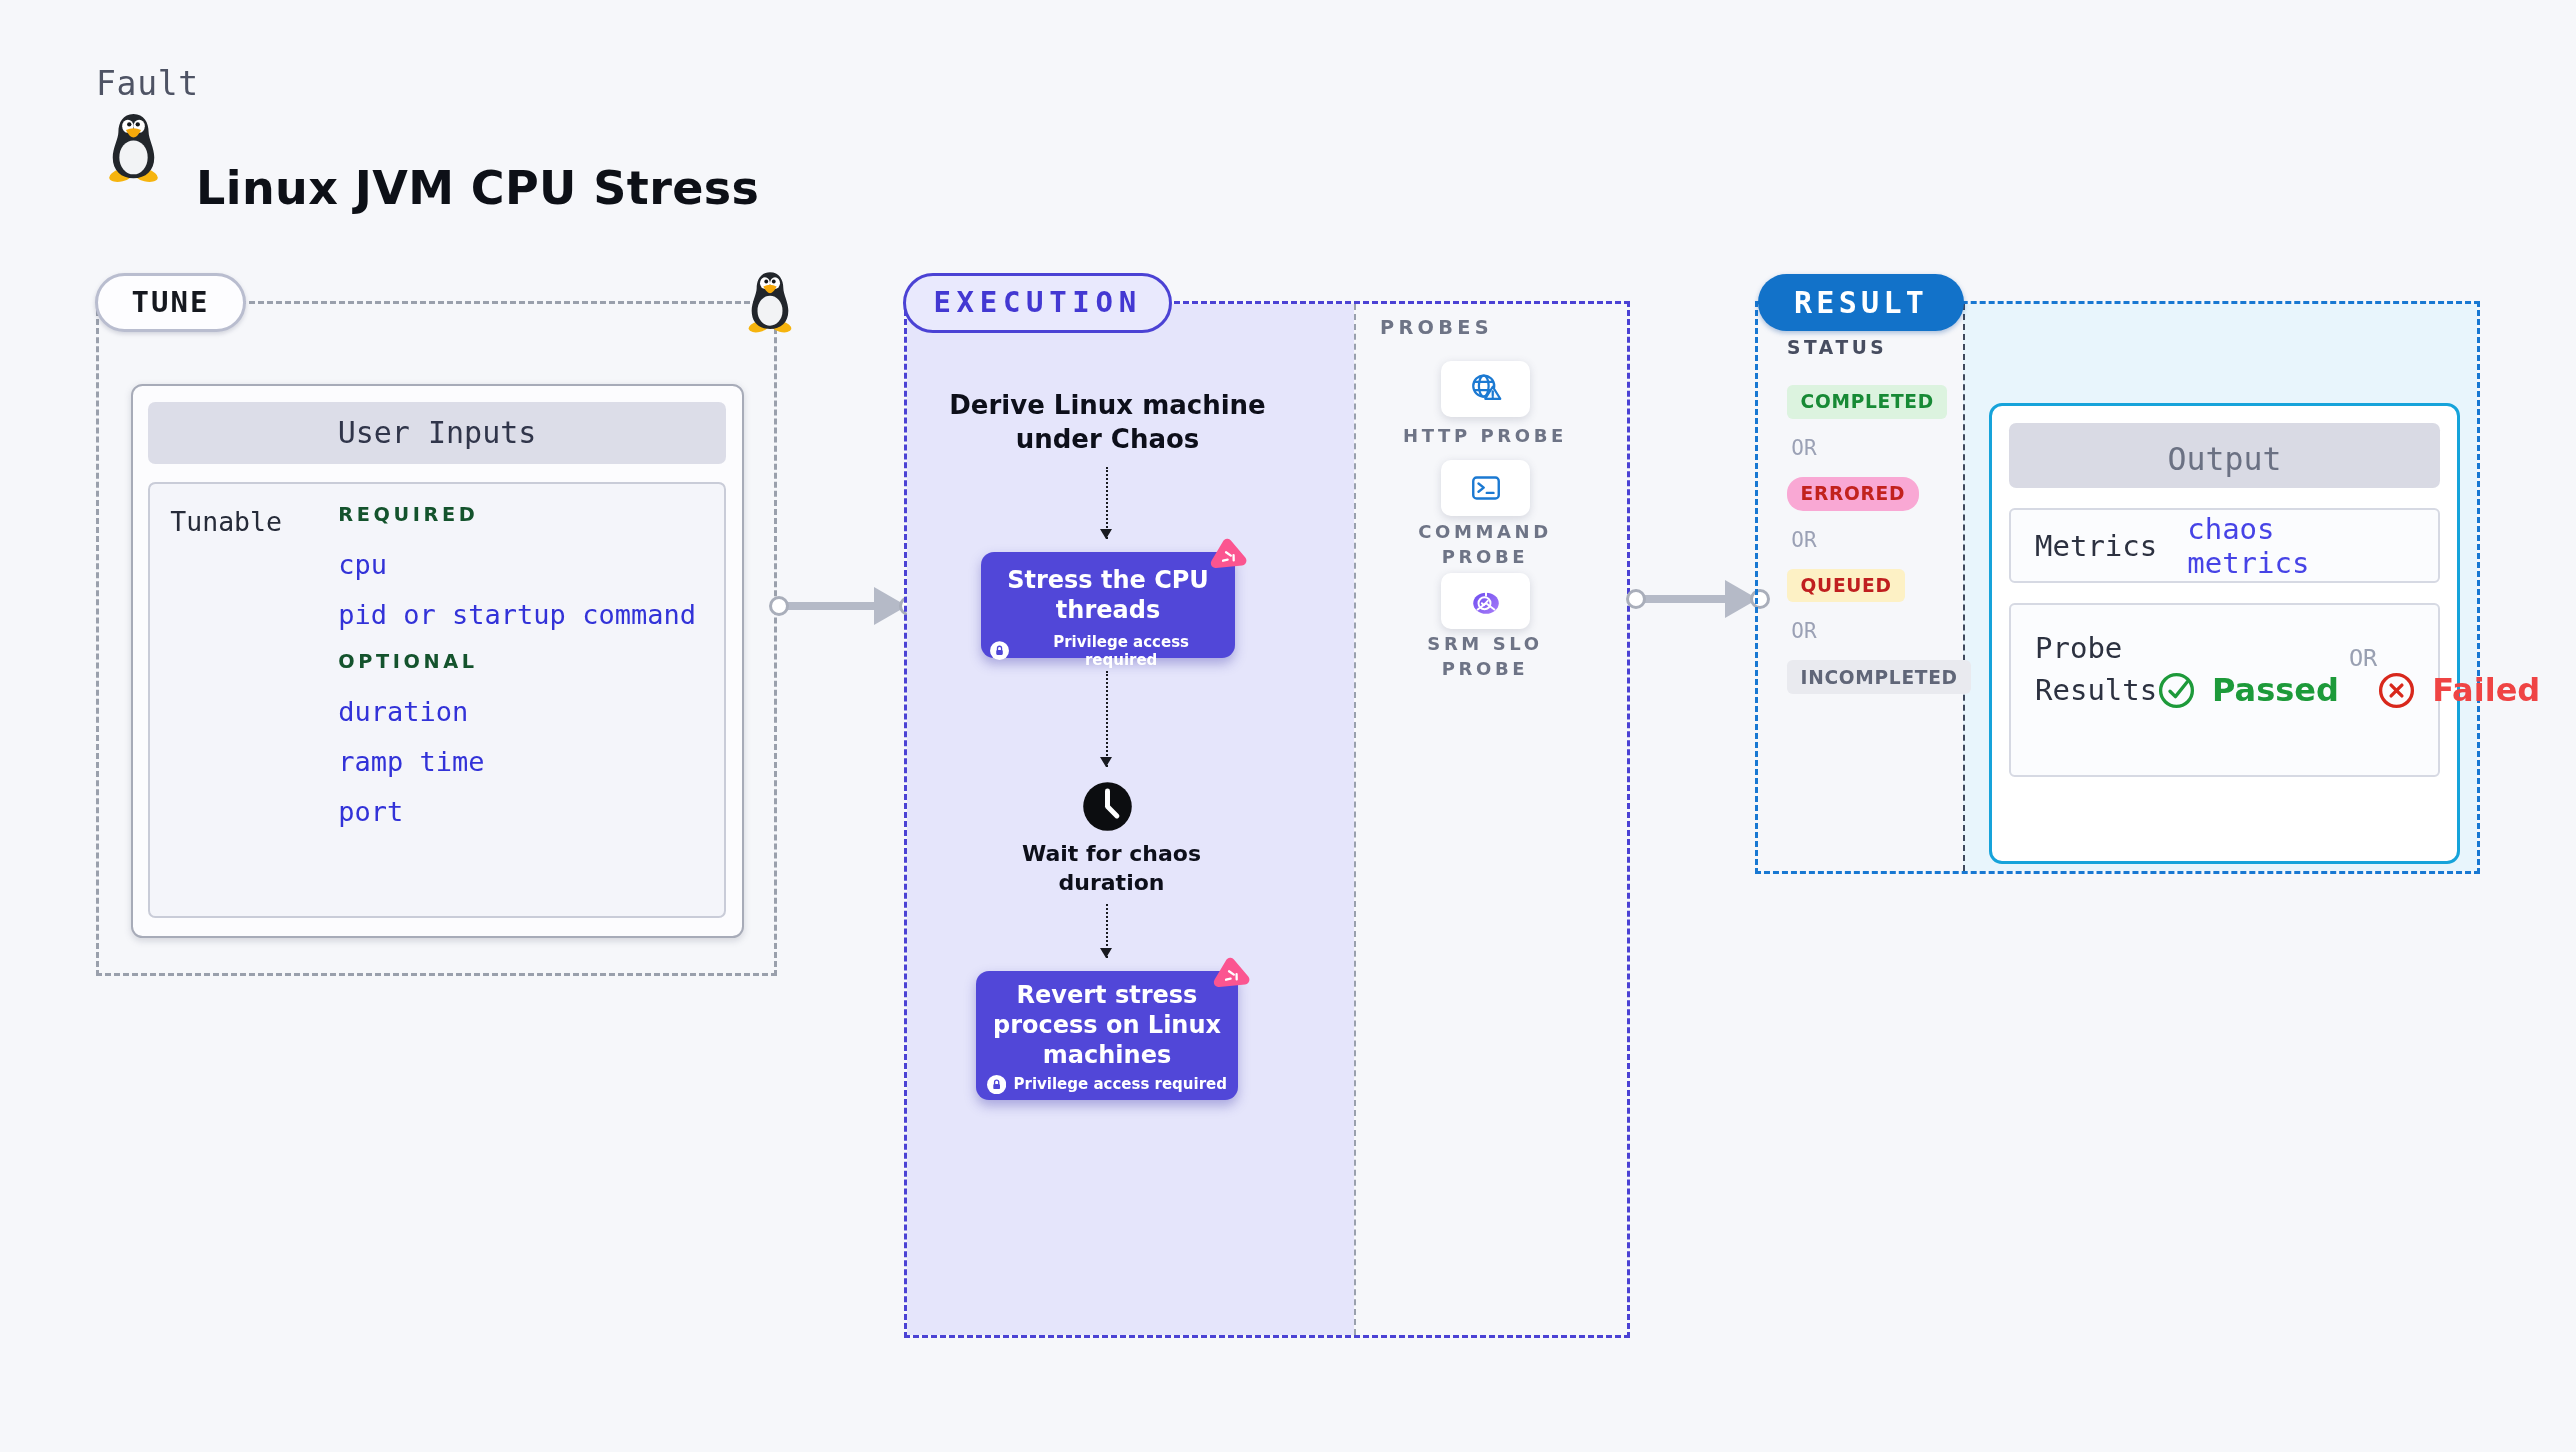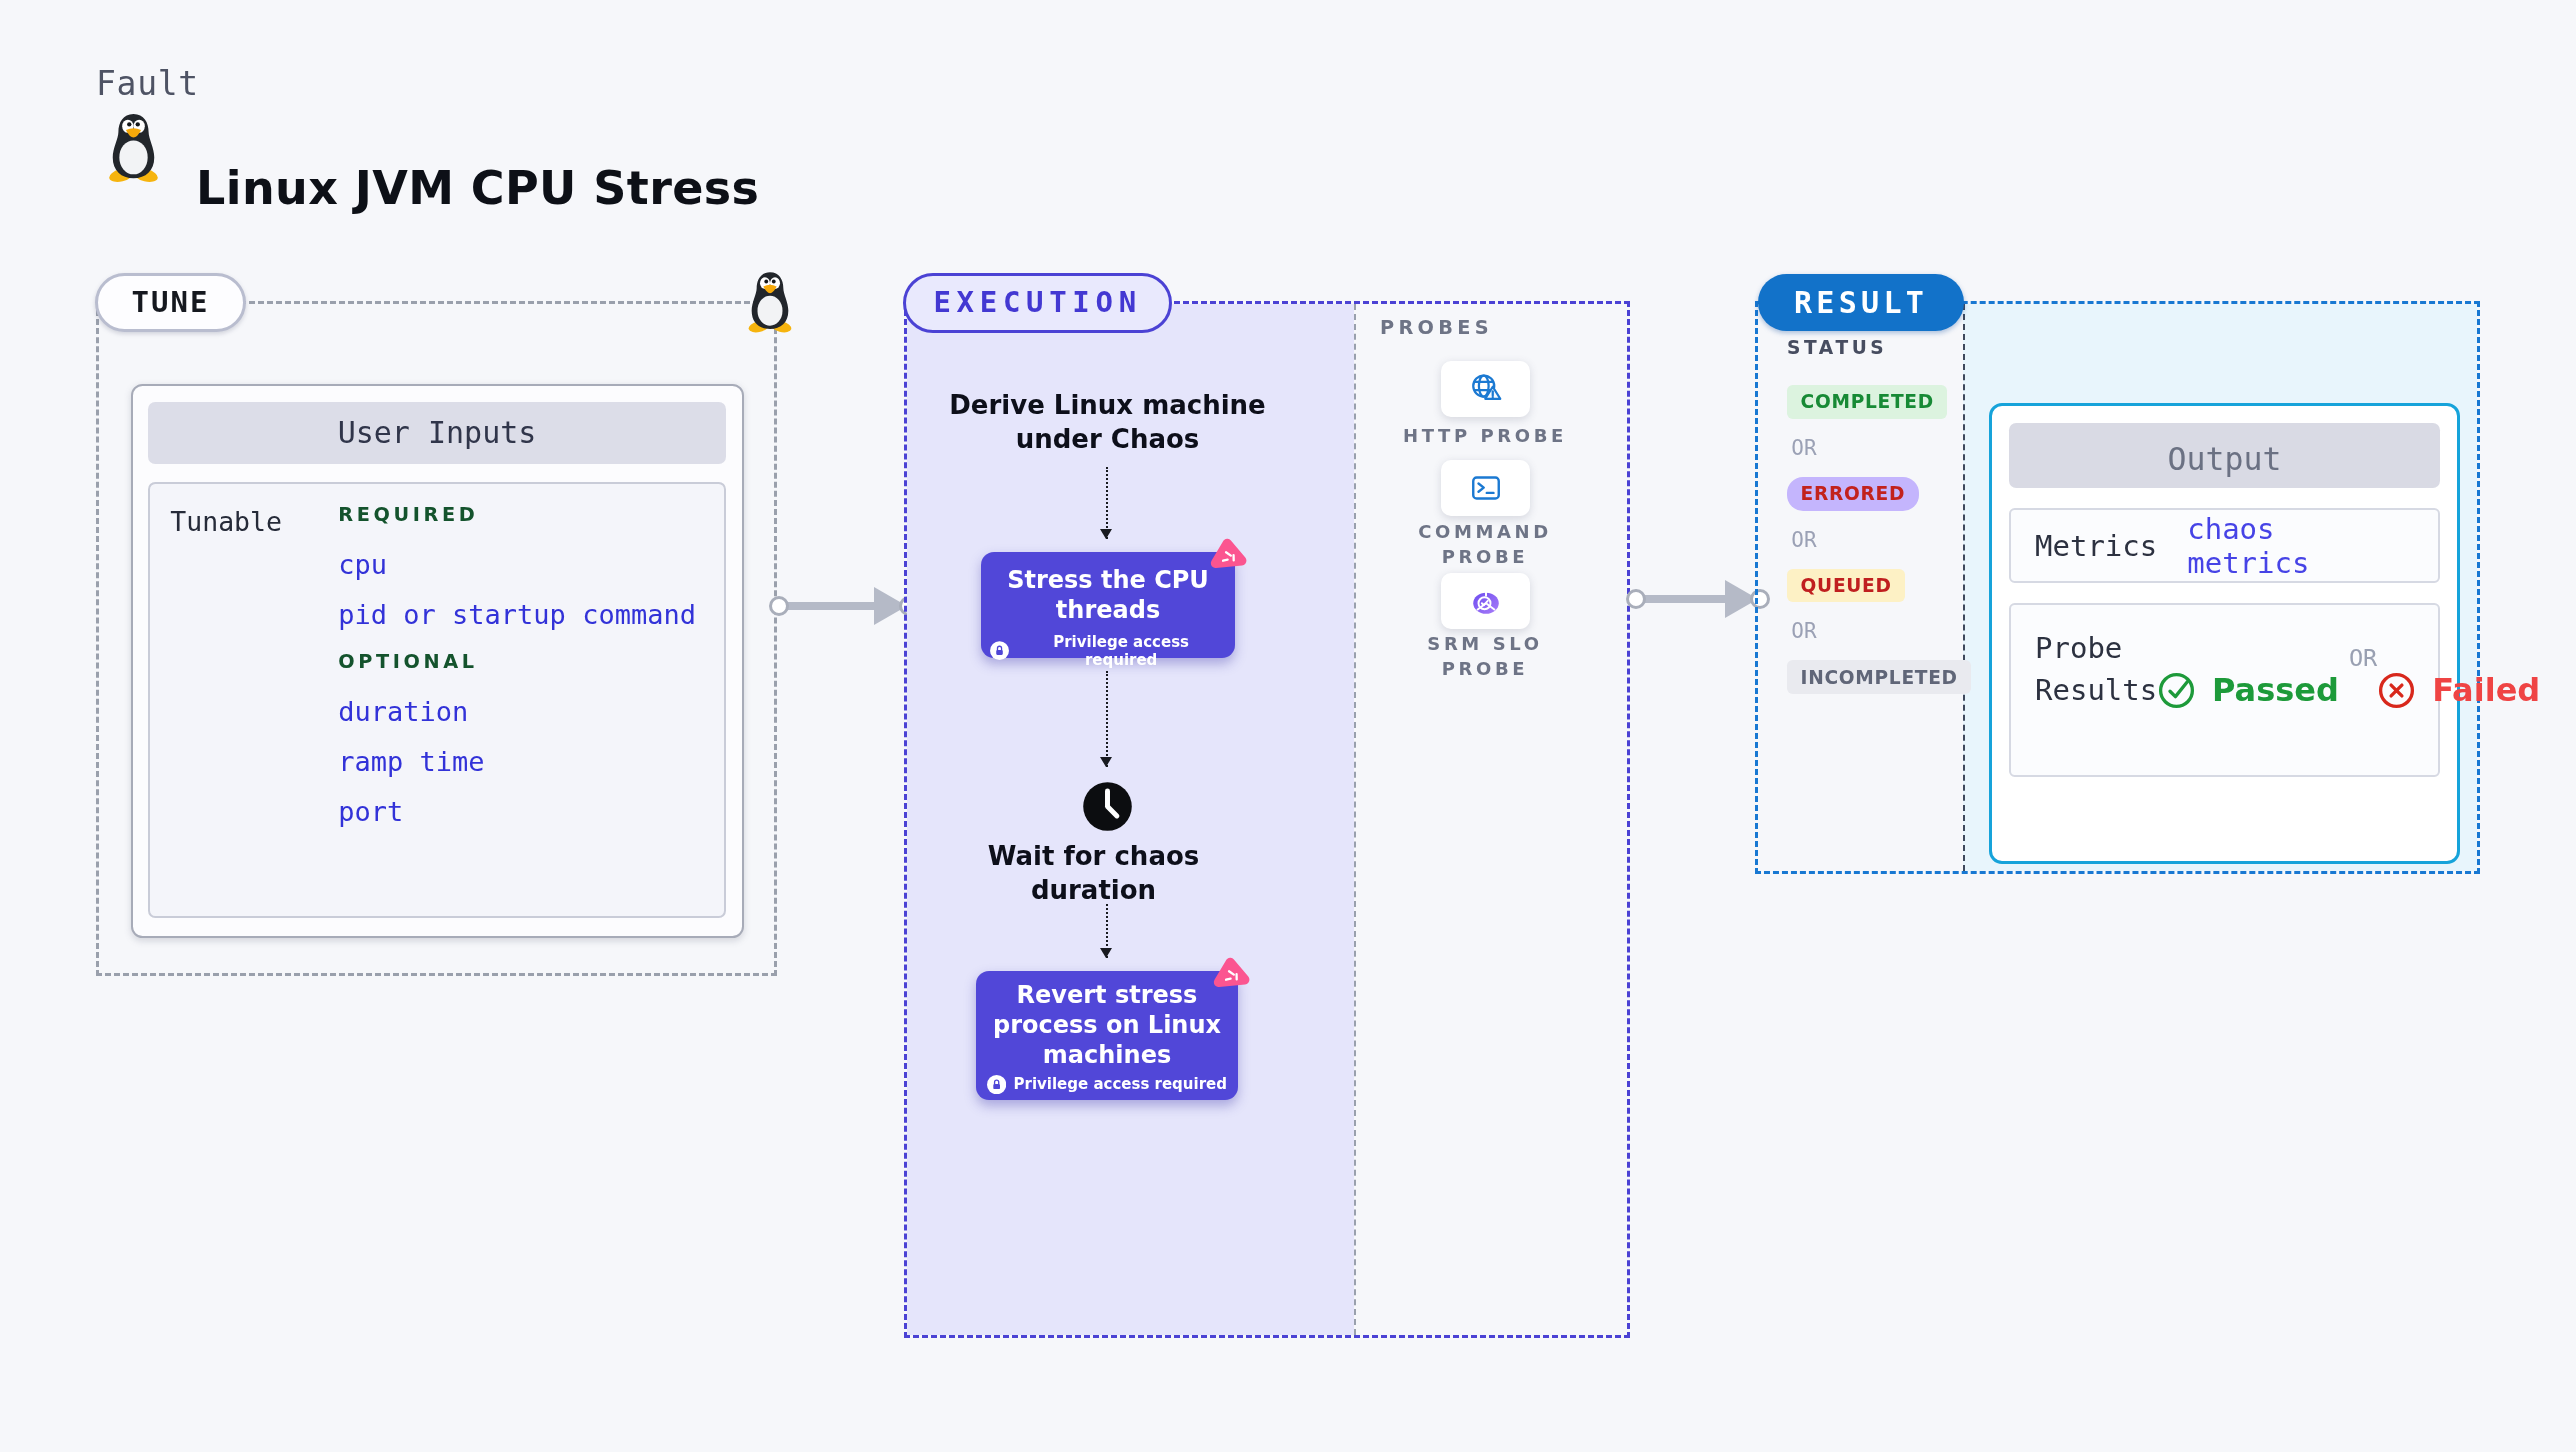--- a/index.html
+++ b/index.html
@@ -51,22 +51,22 @@
 
   
   .exec-panel{left:904px;top:301px;width:726px;height:1037px;border:3.6px dashed #4b42d4;}
   .exec-fill{position:absolute;left:0;top:0;bottom:0;width:447px;background:#e5e5fb;}
   .exec-divider{position:absolute;left:447px;top:0;bottom:0;width:0;border-left:2.1px dashed #99a0ad;}
   .exec-pill{left:-3.6px;top:-31.5px;height:60px;line-height:53px;padding:0 27px;background:#e9e9fd;
              border:3.6px solid #4b42d4;font-size:29px;color:#4338d2;letter-spacing:5.7px;}
   .flowcol{position:absolute;left:0;top:0;width:447px;height:100%;}
   .start-label{position:absolute;left:32px;width:337px;top:85px;text-align:center;
                font-size:26px;font-weight:700;color:#0d0f1a;line-height:1.3;}
-  .wait-label{position:absolute;left:43px;width:287px;top:536px;text-align:center;
-              font-size:26px;font-weight:700;color:#0d0f1a;line-height:1.3;}
+  .wait-label{position:absolute;left:61px;width:287px;top:536px;text-align:center;
+              font-size:22px;font-weight:700;color:#0d0f1a;line-height:1.3;}
   .dotarrow{position:absolute;width:0;border-left:2.9px dotted #181a20;}
   .dotarrow::after{content:"";position:absolute;left:-7.9px;bottom:-5.7px;width:0;height:0;
                    border:6.4px solid transparent;border-top:10.7px solid #181a20;}
   .da-1{left:199px;top:163px;height:72px;}
   .da-2{left:199px;top:367px;height:96px;}
   .da-3{left:199px;top:600px;height:54px;}
   .clock-wrap{position:absolute;left:174px;top:476px;width:53px;height:53px;}
   .step-box{position:absolute;background:#5147d8;border-radius:13px;color:#fff;text-align:center;
             box-shadow:0 5.7px 11.5px rgba(60,55,170,.35);box-sizing:border-box;padding:14.3px 8.6px 0;}
   .step-box .step-title{font-size:24px;font-weight:700;line-height:1.24;}
@@ -94,21 +94,21 @@
   .result-panel{left:1755px;top:301px;width:725px;height:573px;border:3.6px dashed #1878d2;}
   .result-fill{position:absolute;left:205px;top:0;right:0;bottom:0;background:#e8f5fc;}
   .result-divider{position:absolute;left:205px;top:0;bottom:0;width:0;border-left:2.1px dashed #3e485c;}
   .result-pill{left:0px;top:-30px;height:57px;line-height:57px;padding:0 36px;background:#1272c9;
                font-size:30px;color:#fff;letter-spacing:4.3px;box-shadow:0 2.1px 5.7px rgba(20,80,160,.35);}
   .statuscol{position:absolute;left:29px;top:33px;width:169px;}
   .status-heading{font-size:18.6px;font-weight:700;color:#474d60;letter-spacing:3.6px;margin-bottom:27px;}
   .status-badge{display:inline-block;font-size:18.6px;font-weight:800;letter-spacing:0.7px;
                 padding:6.4px 13.6px;border-radius:5.7px;}
   .st-completed{background:#dcf3df;color:#178a35;}
-  .st-errored{background:#c4b5fd;color:#c2221d;border-radius:16px;}
+  .st-errored{background:#f9a8d4;color:#c2221d;border-radius:16px;}
   .st-queued{background:#fdf1c5;color:#c01f1f;}
   .st-incompleted{background:#e9eaef;color:#606678;}
   .status-or{font-size:21px;color:#9ba1b5;margin:17px 0 17px 4.3px;font-family:"DejaVu Sans Mono","Liberation Mono",monospace;}
 
   .output-box{position:absolute;left:231px;top:99px;width:471px;height:461px;background:#fff;
               border:3.6px solid #16a3da;border-radius:13px;box-sizing:border-box;padding:17px;}
   .output-head{height:65px;line-height:73px;background:#d9dae4;border-radius:7.2px;text-align:center;
                font-size:31.5px;color:#6b7183;}
   .out-row{border:2.1px solid #d6d9e3;border-radius:5.7px;background:#fbfcfe;box-sizing:border-box;}
   .metrics-row{height:75px;margin-top:20px;display:flex;align-items:center;padding:0 24px;}

